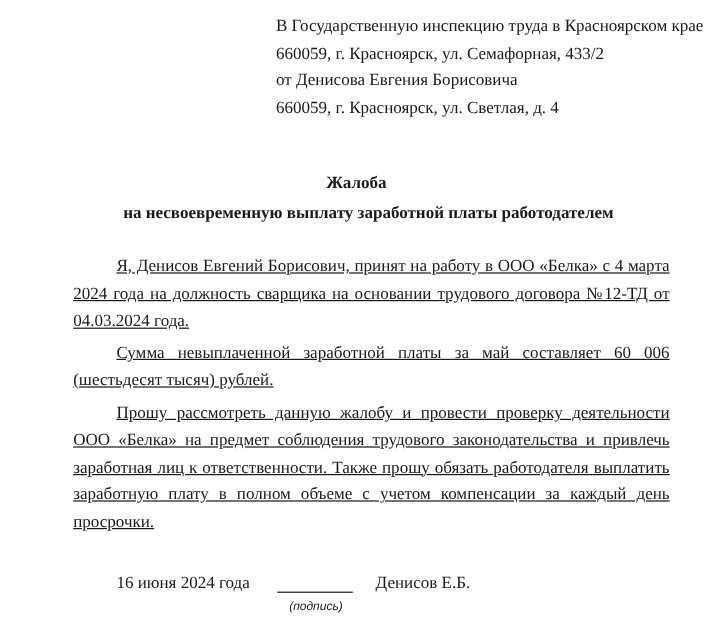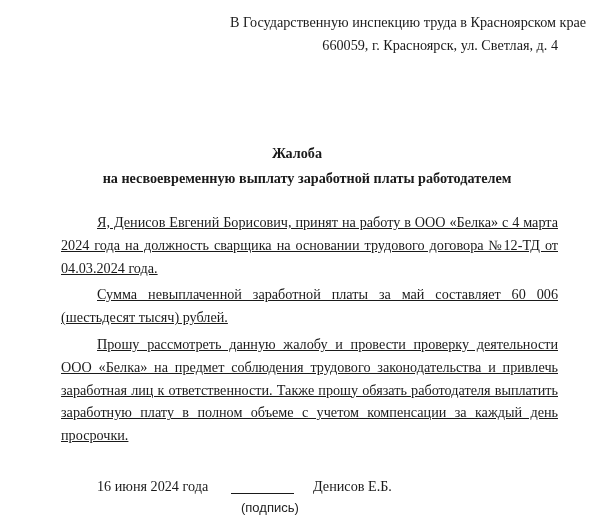--- a/index.html
+++ b/index.html
@@ -19,21 +19,20 @@
     .page {
       position: absolute;
       left: 0; top: 0;
       width: 600px; height: 525px;
     }
     .addressee {
       position: absolute;
       left: 230px;
       top: 11px;
       width: 328px;
-      text-align: right;
       line-height: 22.7px;
     }
     .addressee div { white-space: nowrap; }
     .title {
       position: absolute;
       left: 0;
       width: 600px;
       text-align: center;
       font-weight: bold;
       white-space: nowrap;
@@ -70,39 +69,42 @@
       position: absolute;
       left: 231px;
       top: 15px;
       width: 63px;
       border-bottom: 1px solid #1a1a1a;
     }
     .sign-caption {
       position: absolute;
       left: 241px;
       top: 22px;
-      font-size: 13px;
+      font-size: 10px;
+      font-style: italic;
       font-family: "Liberation Sans", "DejaVu Sans", sans-serif;
       color: #222;
       white-space: nowrap;
     }
     .sign-name {
       position: absolute;
       left: 313px;
       top: 0;
       white-space: nowrap;
     }
   </style>
 </head>
 <body>
 
 <div class="page">
 
   <div class="addressee">
     <div>В Государственную инспекцию труда в Красноярском крае</div>
+    <div>660059, г. Красноярск, ул. Семафорная, 433/2</div>
+    <div>от Денисова Евгения Борисовича</div>
     <div>660059, г. Красноярск, ул. Светлая, д. 4</div>
   </div>
 
   <div class="title t1">Жалоба</div>
   <div class="title t2">на несвоевременную выплату заработной платы работодателем</div>
 
   <div class="body-text">
     <p>Я, Денисов Евгений Борисович, принят на работу в ООО «Белка» с 4 марта 2024 года на должность сварщика на основании трудового договора №12-ТД от 04.03.2024 года.</p>
     <p>Сумма невыплаченной заработной платы за май составляет 60 006 (шестьдесят тысяч) рублей.</p>
     <p>Прошу рассмотреть данную жалобу и провести проверку деятельности ООО «Белка» на предмет соблюдения трудового законодательства и привлечь заработная лиц к ответственности. Также прошу обязать работодателя выплатить заработную плату в полном объеме с учетом компенсации за каждый день просрочки.</p>

